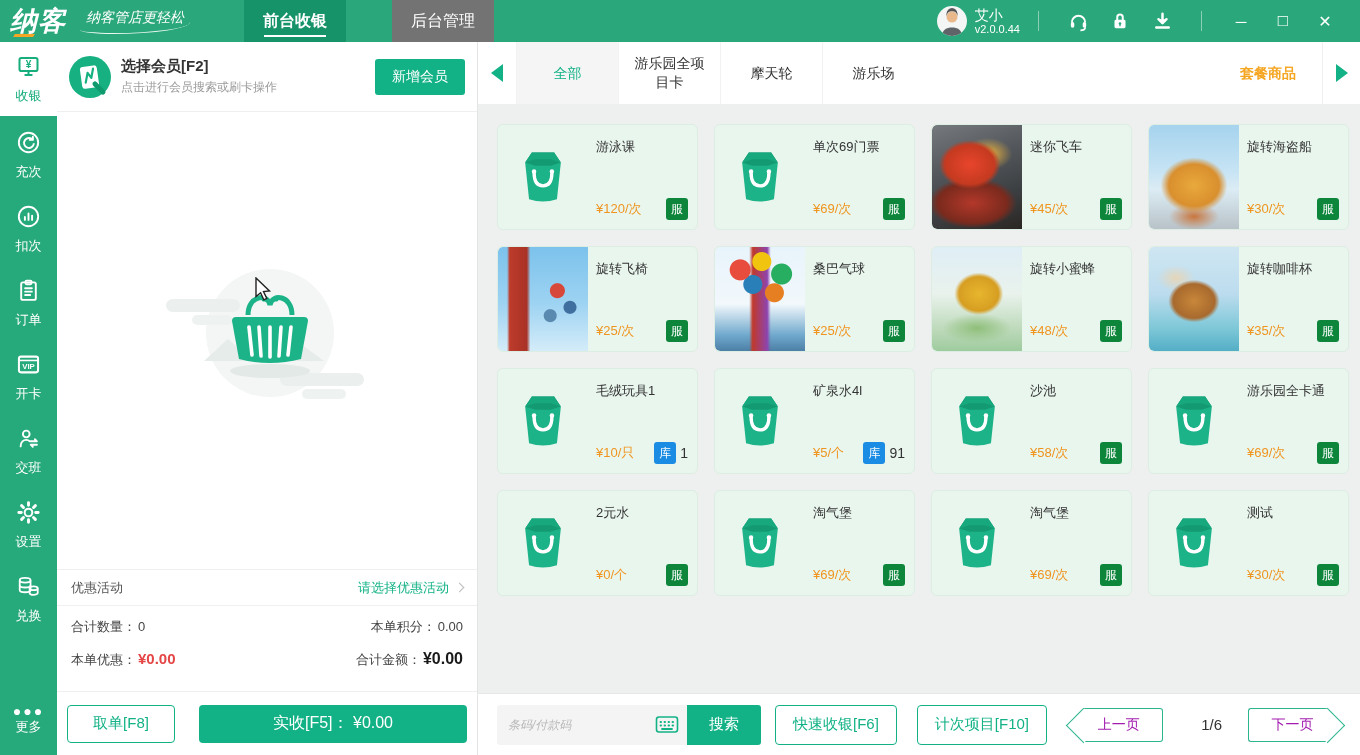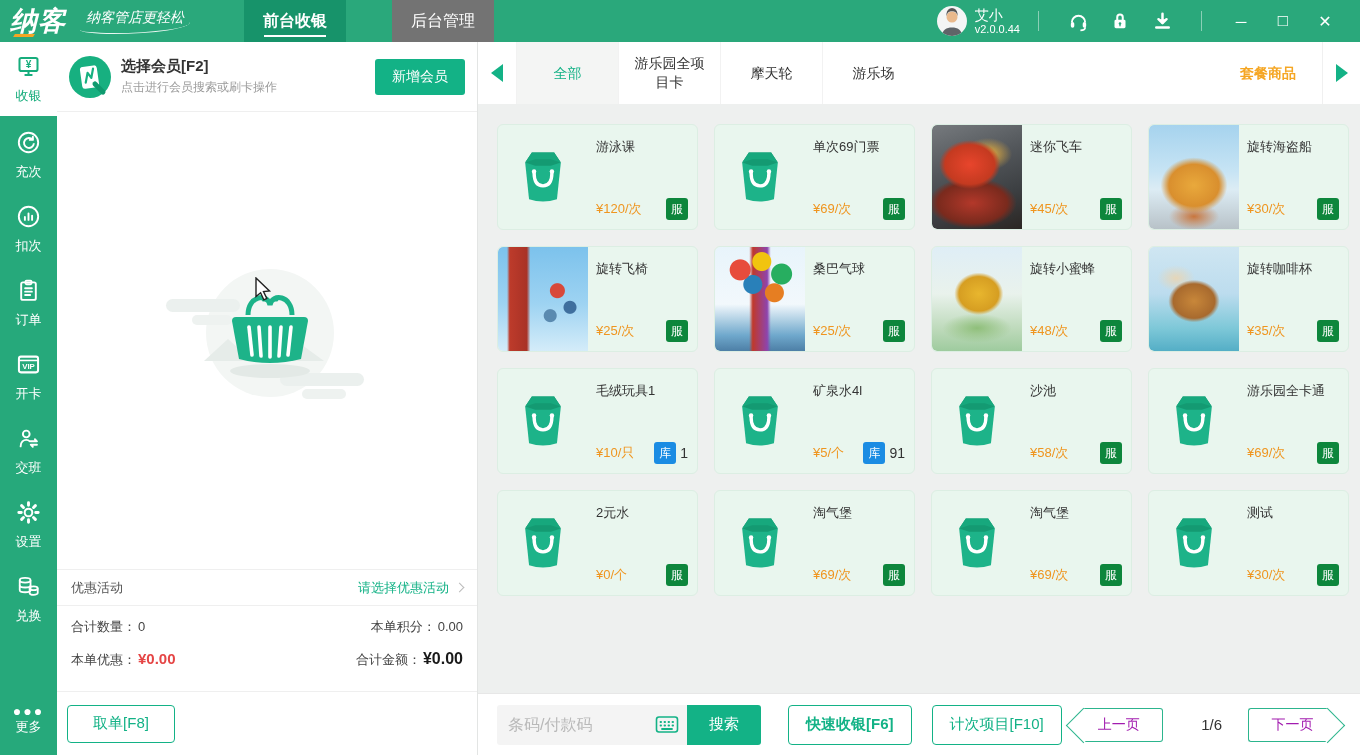--- a/index.html
+++ b/index.html
@@ -120,26 +120,26 @@
     radial-gradient(ellipse 55% 20% at 50% 78%, #8fbf7a 0%, rgba(0,0,0,0) 70%),
     linear-gradient(to bottom, #dfeef6 0%, #e9f2ec 45%, #bcd9b9 80%, #9ecb9e 100%); }
   .img-coffee { background:
     radial-gradient(ellipse 42% 30% at 50% 52%, #c8873a 0%, #a86a2e 55%, rgba(0,0,0,0) 68%),
     radial-gradient(ellipse 30% 18% at 30% 30%, #e6d6b8 0%, rgba(0,0,0,0) 70%),
     linear-gradient(to bottom, #cfe6f2 0%, #bcdcee 45%, #7ec8d8 78%, #54aec6 100%); }
 
   
   .catalog-bottom { height:62px; background:#fff; border-top:1px solid #e7e7e7; display:flex; align-items:center; padding:0 20px 0 19px; }
   .search-box { position:relative; width:190px; height:40px; background:#f4f4f4; border-radius:3px 0 0 3px; }
-  .search-input { width:100%; height:100%; background:transparent; border:none; outline:none; padding:0 38px 0 11px; font-size:16px; color:#000000; font-family:inherit; }
+  .search-input { width:100%; height:100%; background:transparent; border:none; outline:none; padding:0 38px 0 11px; font-size:12px; color:#000000; font-family:inherit;font-style:italic; }
   .search-input::placeholder { color:#b9b9b9; }
   .kb-icon { position:absolute; right:8px; top:9px; width:24px; height:22px; cursor:pointer; }
   .btn-search { width:74px; height:40px; background:#13b286; color:#fff; border:none; border-radius:0 3px 3px 0; font-size:15px; cursor:pointer; font-family:inherit; }
   .btn-outline { height:40px; background:#fff; border:1px solid #13b286; color:#13b286; border-radius:4px; font-size:15px; padding:0 17px; cursor:pointer; font-family:inherit; }
-  .btn-quick { margin-left:27px;font-weight:bold; }
+  .btn-quick { margin-left:14px; }
   .btn-count { margin-left:20px; }
   .pager { margin-left:auto; display:flex; align-items:center; }
   .page-btn { position:relative; height:34px; min-width:80px; background:#fff; color:#a21caf; font-size:14px; display:flex; align-items:center; justify-content:center; cursor:pointer; }
   .page-prev { border:1px solid #2cb58d; border-left:none; border-radius:0 3px 3px 0; padding:0 10px 0 2px; margin-left:12px; }
   .page-prev::before { content:""; position:absolute; left:-12px; top:4px; width:24px; height:24px; background:#fff; border-left:1px solid #2cb58d; border-bottom:1px solid #2cb58d; transform:rotate(45deg); z-index:0; }
   .page-next { border:1px solid #2cb58d; border-right:none; border-radius:3px 0 0 3px; padding:0 2px 0 10px; margin-right:12px; }
   .page-next::after { content:""; position:absolute; right:-12px; top:4px; width:24px; height:24px; background:#fff; border-top:1px solid #2cb58d; border-right:1px solid #2cb58d; transform:rotate(45deg); z-index:0; }
   .page-btn span { position:relative; z-index:1; }
   .page-indicator { font-size:15px; color:#333; margin:0 26px 0 38px; }
 </style>
@@ -370,20 +370,21 @@
             </span>
           <span class="tot-cell">
               <span>合计金额：</span>
               <span class="tot-value val-bold">¥0.00</span>
             </span>
         </div>
       </div>
 
       <div class="mp-actions">
         <button class="btn-hold">取单[F8]</button>
+        <button class="btn-charge">实收[F5]：  ¥0.00</button>
       </div>
     </section>
 
     <section class="catalog">
 
       <div class="cat-tabs">
         <div class="cat-arrow">
             <span class="tri-left"></span>
           </div>
         <div class="cat-tab active">全部</div>

